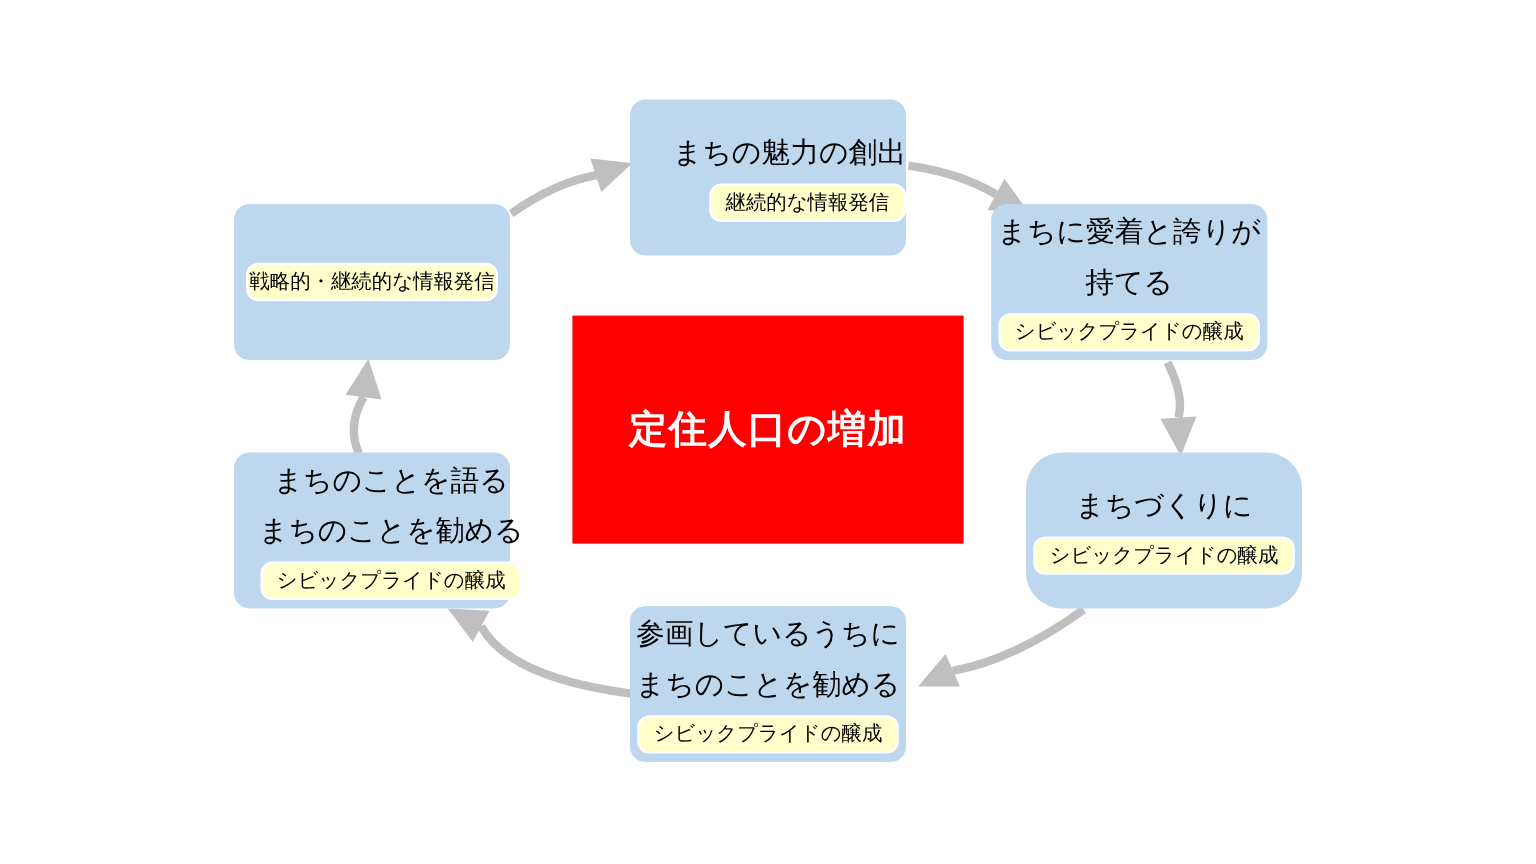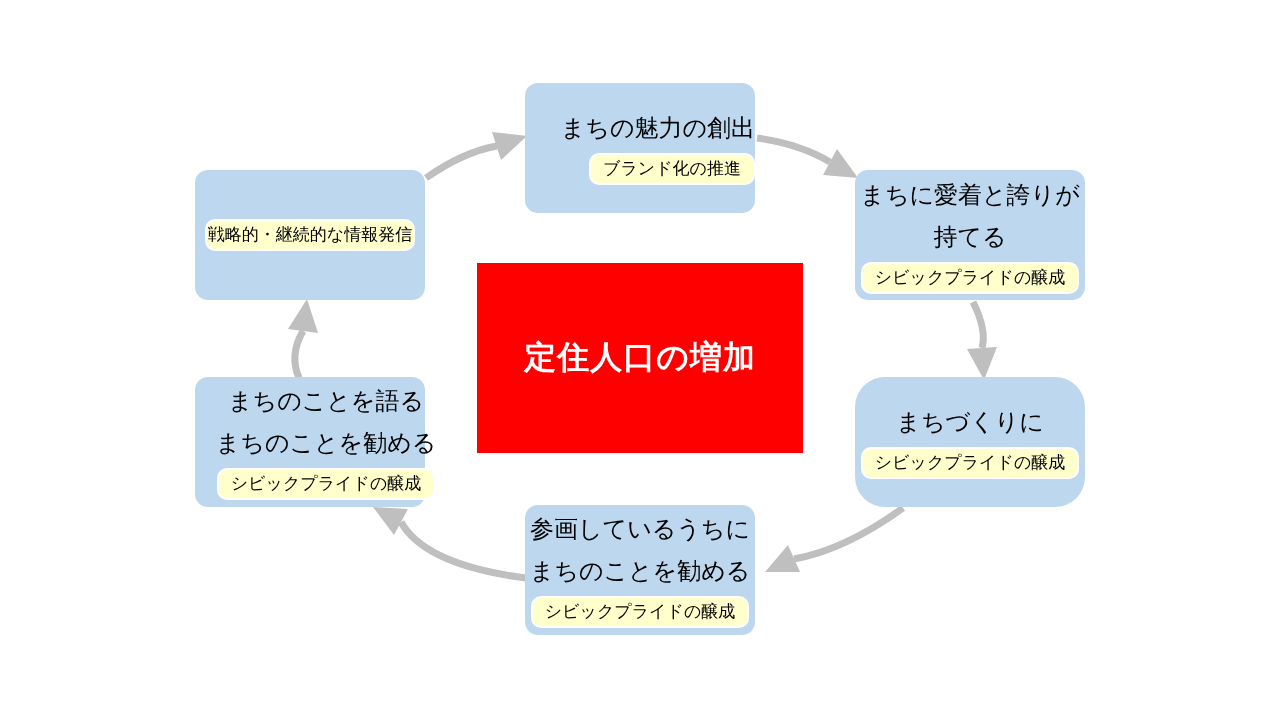--- a/index.html
+++ b/index.html
@@ -7,21 +7,21 @@
     position:relative;width:1280px;height:720px;background:#ffffff;
     font-family:"Liberation Sans","DejaVu Sans",sans-serif;overflow:hidden;
   }
   .arrow-layer{position:absolute;left:0;top:0;width:1280px;height:720px;}
   .node{
     position:absolute;width:230px;height:130px;background:#BDD7EE;border-radius:13px;
     display:flex;flex-direction:column;align-items:center;justify-content:center;
     padding:4px 0 8px;box-sizing:border-box;
   }
   .node-top{left:525px;top:83px;align-items:flex-end;}
-  .node-top-right{left:855px;top:170px;justify-content:space-between;}
+  .node-top-right{left:826px;top:170px;}
   .node-bottom-right{left:855px;top:377px;border-radius:30px;}
   .node-bottom{left:525px;top:505px;}
   .node-bottom-left{left:195px;top:377px;padding-left:32px;}
   .node-top-left{left:195px;top:170px;}
   .line{
     font-size:24px;line-height:42px;color:#000000;white-space:nowrap;text-align:center;
   }
   .tag{
     margin-top:4px;background:#FFFFCC;border:2px solid #FFFFFF;border-radius:10px;
     padding:3px 12px;font-size:17px;line-height:22px;color:#000000;white-space:nowrap;
@@ -62,21 +62,21 @@
       <polygon points="373,507 408,509 394,535" stroke="none"></polygon>
     </g>
     <g stroke="#BFBFBF" fill="#BFBFBF">
       <path d="M 299 378 Q 289 355 303 331" fill="none" stroke-width="7"></path>
       <polygon points="307,299 318,333 288,329" stroke="none"></polygon>
     </g>
   </svg>
 
   <div class="node node-top">
     <div class="line">まちの魅力の創出</div>
-    <div class="tag">ブランド化の推進</div>
+    <div class="tag">継続的な情報発信</div>
   </div>
 
   <div class="node node-top-right">
     <div class="line">まちに愛着と誇りが</div>
     <div class="line">持てる</div>
     <div class="tag">シビックプライドの醸成</div>
   </div>
 
   <div class="node node-bottom-right">
     <div class="line">まちづくりに</div>

